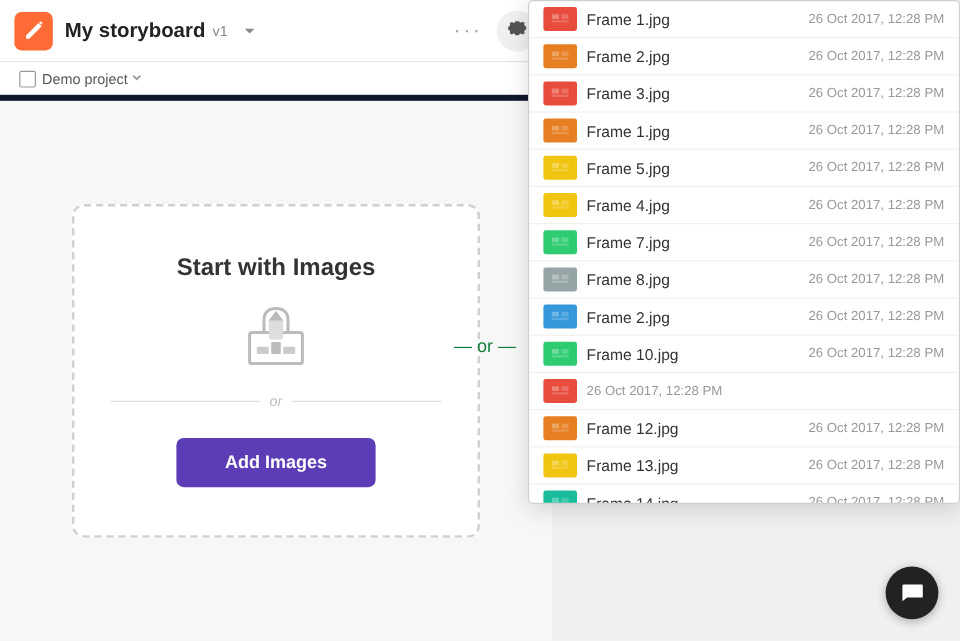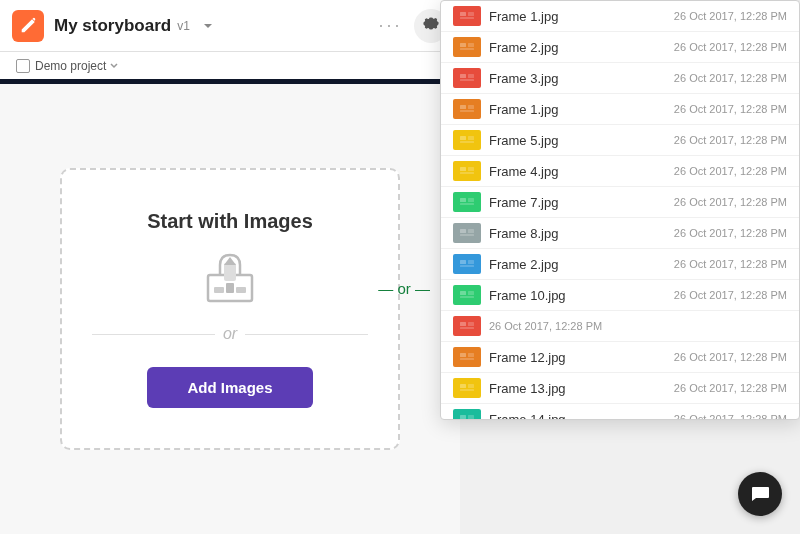--- a/index.html
+++ b/index.html
@@ -147,21 +147,21 @@
       color: #333;
       margin-bottom: 12px;
     }
     .drop-zone-desc {
       font-size: 13px;
       color: #888;
       line-height: 1.5;
       margin-bottom: 20px;
     }
     .drop-zone-divider {
-      font-size: 16px;
+      font-size: 12px;
       color: #bbb;
       margin-bottom: 16px;
       position: relative;
       width: 100%;
       text-align: center;
       display: flex;
       align-items: center;
       gap: 8px;
       font-style: italic;
     }

